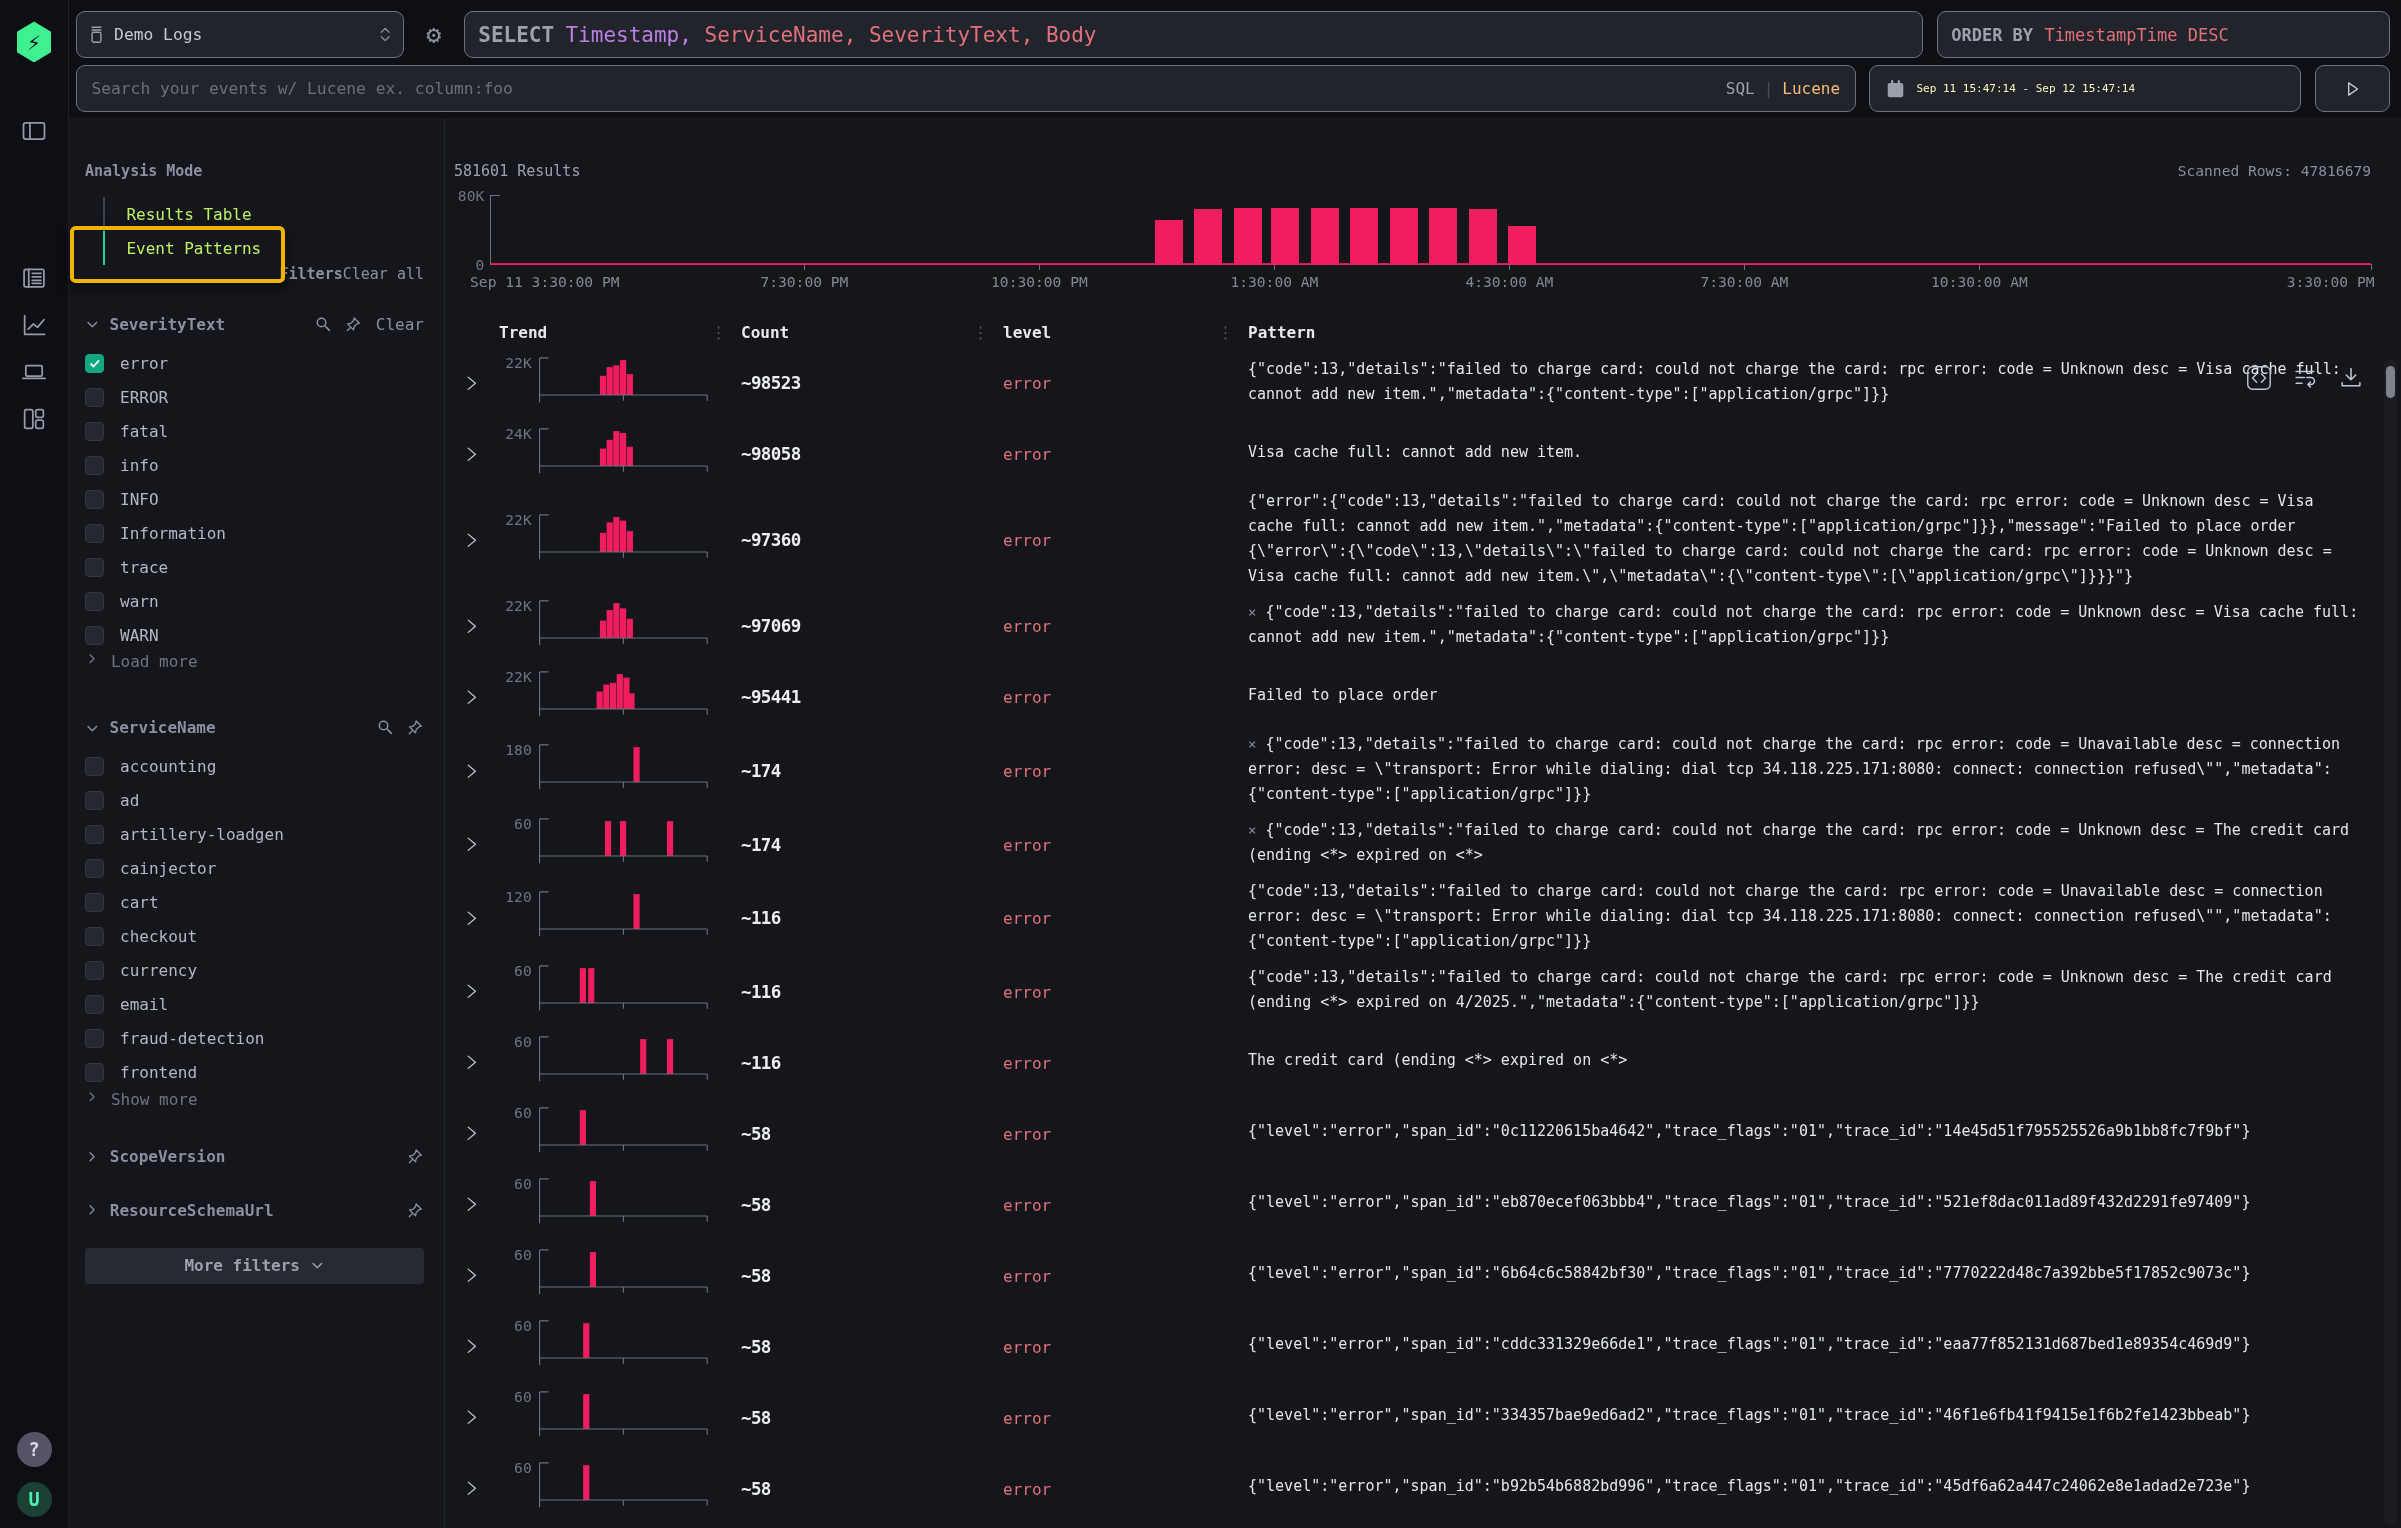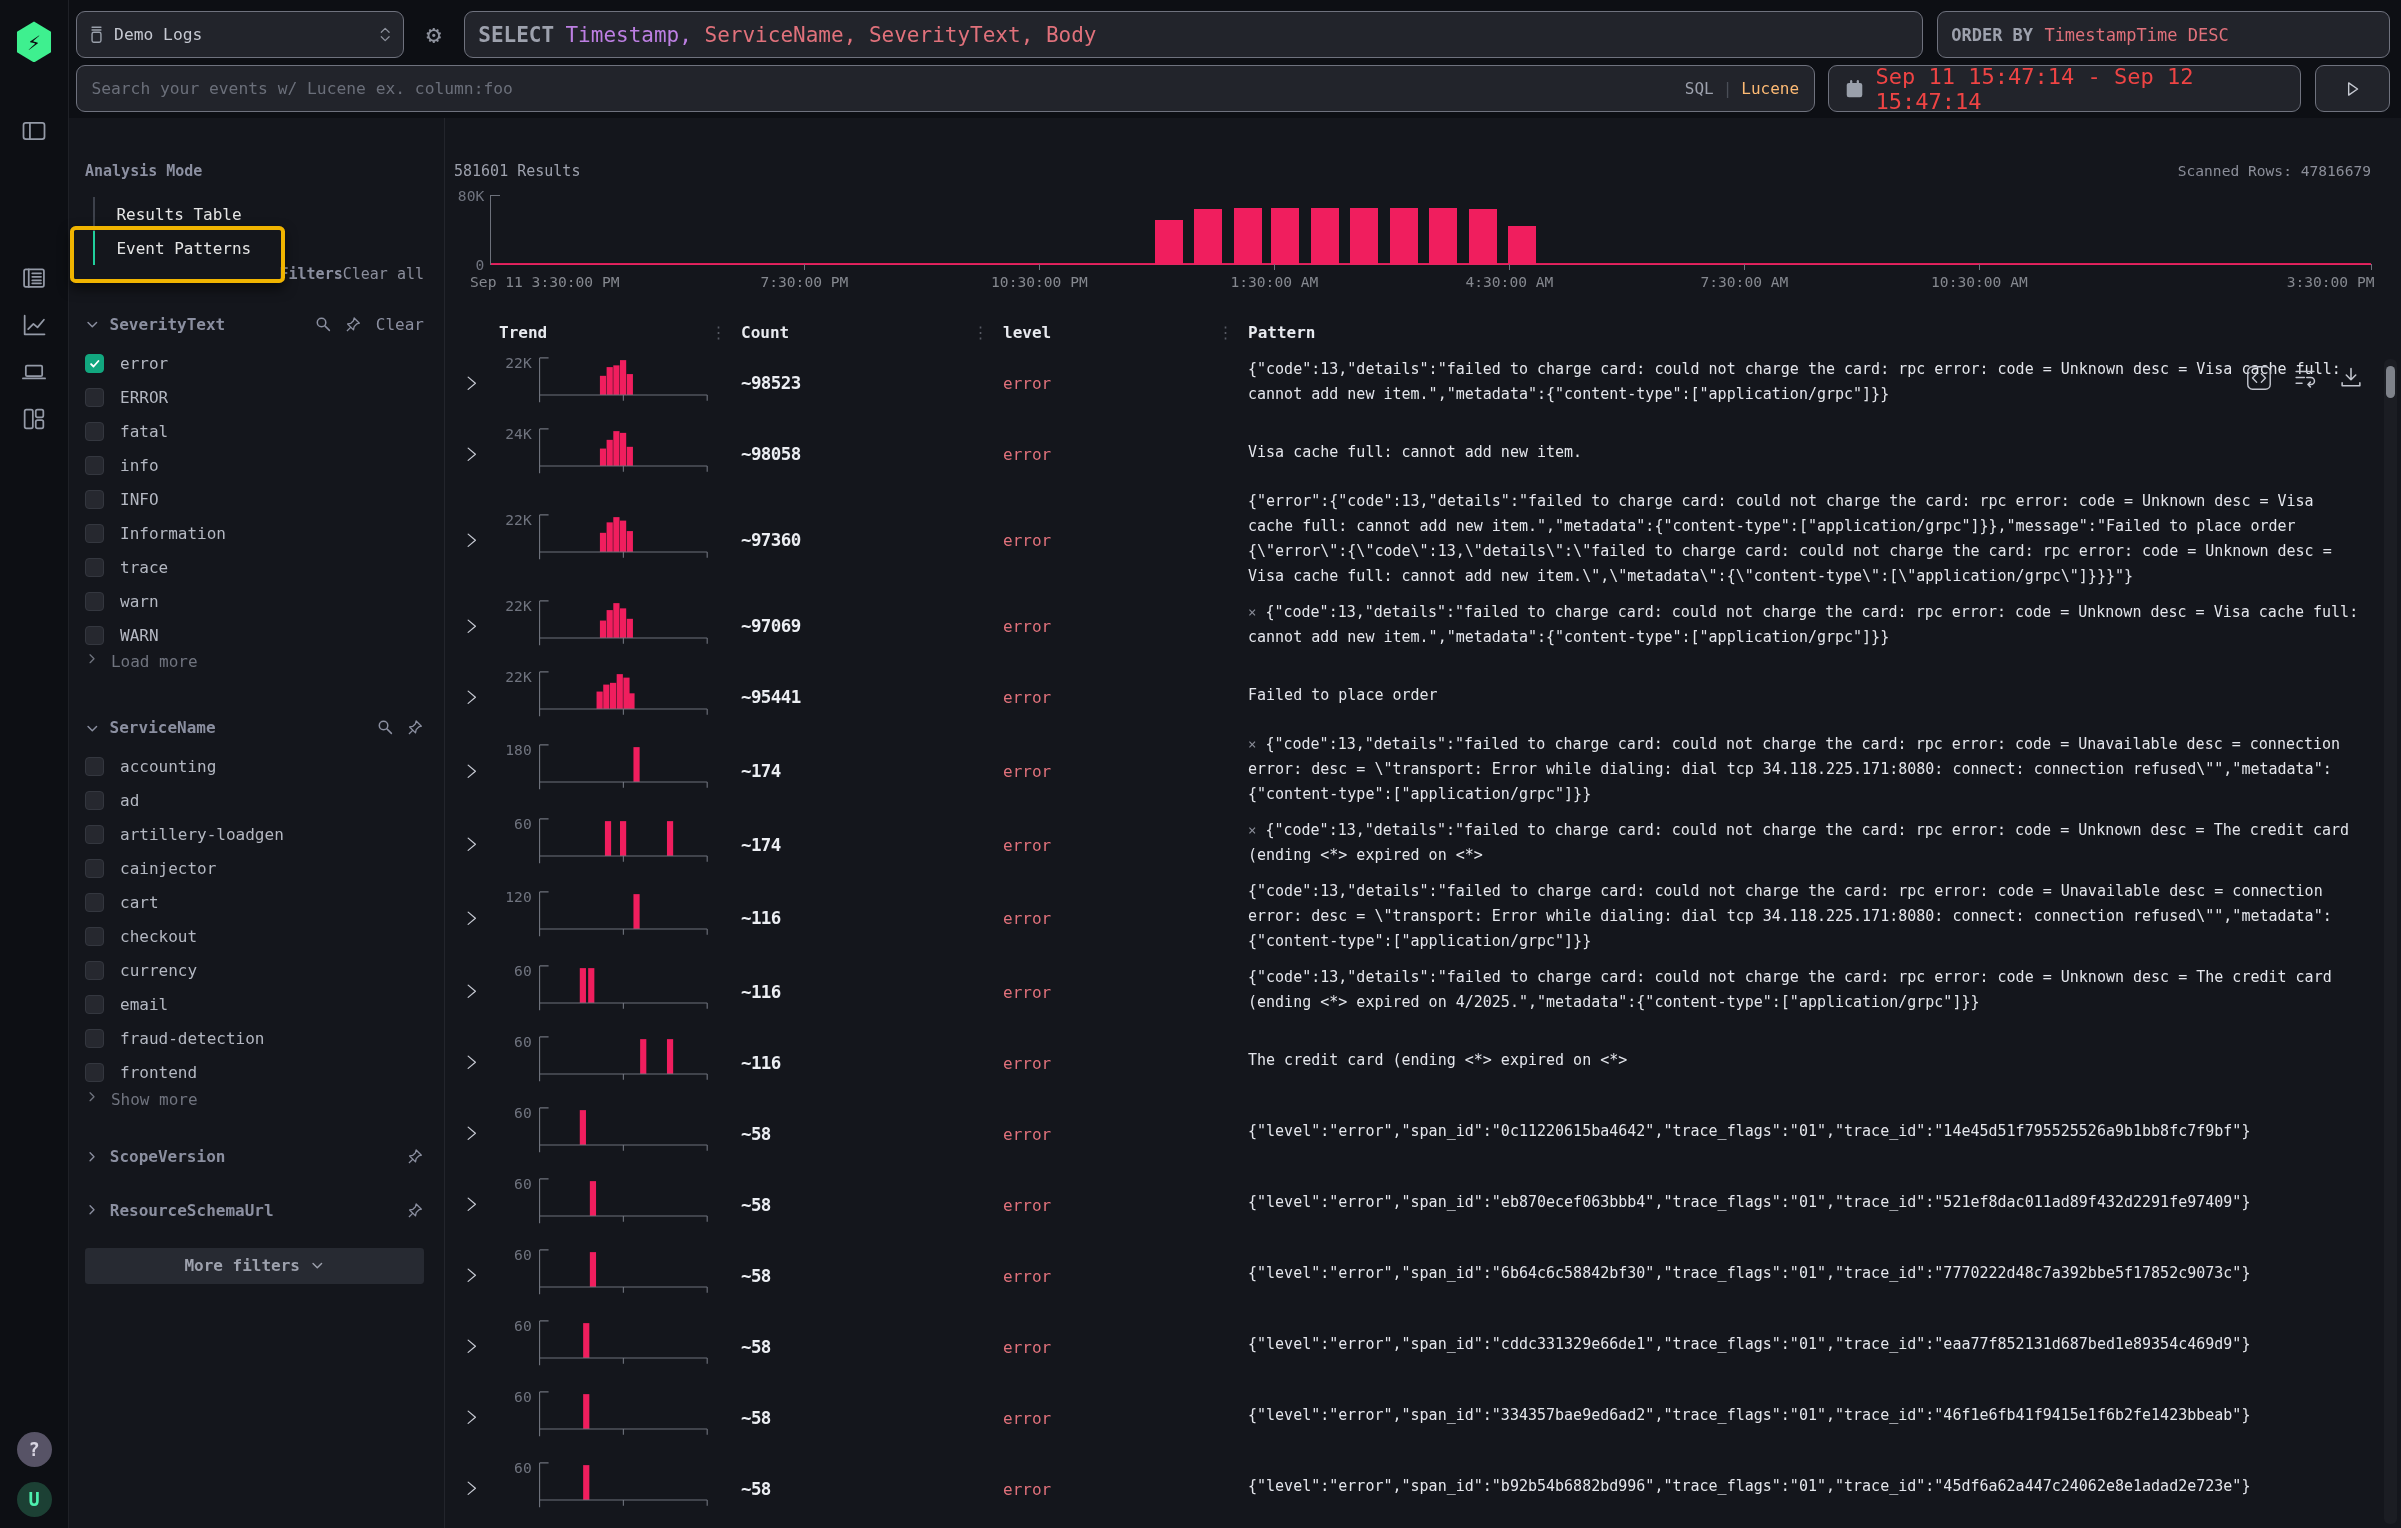--- a/index.html
+++ b/index.html
@@ -33,30 +33,30 @@
   .kw{color:#9da1ad;font-weight:bold;margin-right:11.3px}
   .tok-purple{color:#bd7fe3}
   .tok-salmon{color:#e0717b}
   .order-box{width:453px;padding:0 13.5px;font-size:17px}
   .order-box .val{color:#e0717b}
   .search-box{flex:1;padding:0 14.6px;font-size:16.3px;color:#6b6f7a}
   .modes{margin-left:auto;font-size:16px;display:flex;align-items:center}
   .m-sql{color:#9da1ad}
   .m-div{color:#4a4e57;margin:0 9px}
   .m-lucene{color:#fdba74}
-  .date-box{width:473px;padding:0 16px;gap:11.3px;font-size:22px;color:#ef4444}
+  .date-box{width:432px;padding:0 16px;gap:11.3px;font-size:11px;color:#fef9c3}
   .play-box{width:75px;justify-content:center}
 
   .body-row{flex:1;display:flex;min-height:0}
 
   
   .panel{width:376px;flex-shrink:0;border-right:1.1px solid #23252c;padding:44px 20px 0 16px;position:relative;font-size:16px}
   .sec-title{font-weight:bold;color:#8b8fa0;font-size:15px}
   .am-list{margin-top:17px}
-  .am-item{margin-left:8px;border-left:2.3px solid #3d414b;height:34px;display:flex;align-items:center;padding-left:21.4px;color:#e5e5e5;cursor:pointer}
+  .am-item{margin-left:18px;border-left:2.3px solid #3d414b;height:34px;display:flex;align-items:center;padding-left:21.4px;color:#bef264;cursor:pointer}
   .am-item.active{border-left-color:#21ce9c}
   .annotate{position:absolute;left:1.1px;top:108px;width:215px;height:57px;border:4.5px solid #f0b400;border-radius:5.6px;box-shadow:0 5.6px 11.3px rgba(0,0,0,.55);pointer-events:none}
   .filters-head{display:flex;justify-content:flex-end;align-items:center;}
   .clear-all{color:#8b8e9c;font-size:15px;cursor:pointer}
   .filter-head{display:flex;align-items:center;gap:10px;margin-top:32px}
   .fh-name{font-weight:bold;color:#8b8fa0}
   .fh-icons{margin-left:auto;display:flex;align-items:center;gap:13.5px;color:#8b8fa0}
   .opts{margin-top:12.4px}
   .opt{display:flex;align-items:center;height:34px;gap:16px;color:#b4b8c2;cursor:pointer}
   .cb{width:19px;height:19px;border-radius:4px;background:#26282f;border:1.1px solid #34373f;display:flex;align-items:center;justify-content:center;flex-shrink:0}

